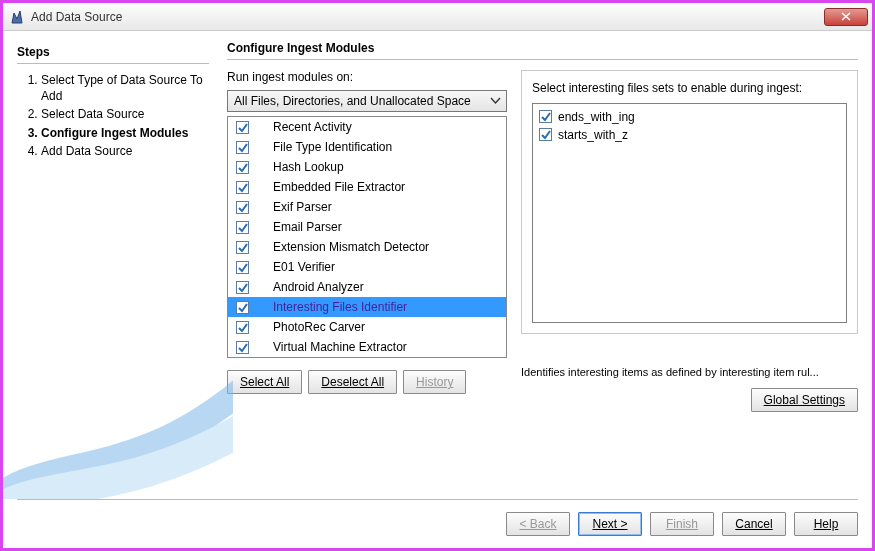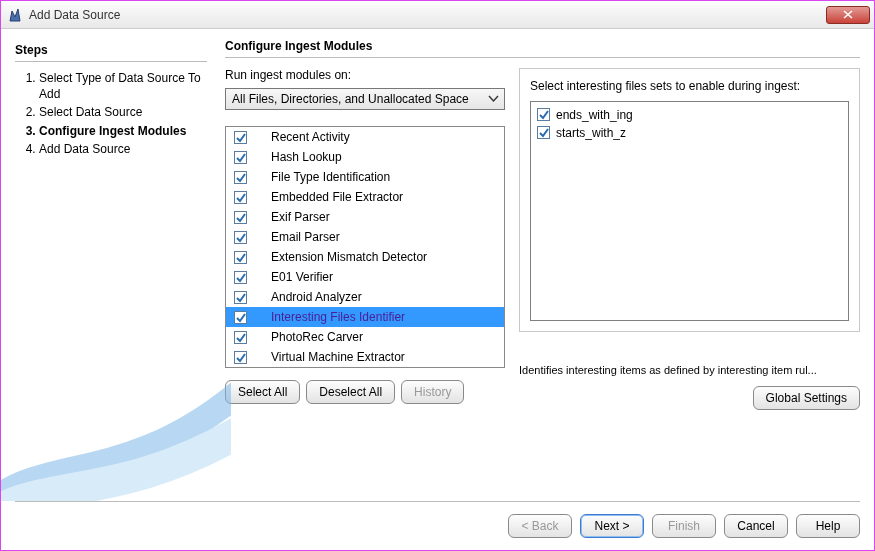--- a/index.html
+++ b/index.html
@@ -1,17 +1,17 @@
 <!DOCTYPE html>
 <html><head>
 <meta charset="utf-8">
 <style>
 * { box-sizing: border-box; margin: 0; padding: 0; }
 body { font-family: "Segoe UI", Tahoma, sans-serif; font-size: 12px; background: #fff; color: #000; }
-.window { width: 875px; height: 551px; border: 1px solid #d946ef; display: flex; flex-direction: column; background: #fff; position: relative; }
+.window { width: 875px; height: 551px; border: 3px solid #d946ef; display: flex; flex-direction: column; background: #fff; position: relative; }
 .titlebar { height: 28px; background: linear-gradient(#fdfdfd, #e8e8e8); border-bottom: 1px solid #ccc; display: flex; align-items: center; padding: 0 4px; }
 .titlebar .app-icon { width: 16px; height: 16px; margin: 0 6px 0 2px; }
 .titlebar .title { flex: 1; font-size: 12px; color: #333; }
 .close-btn { width: 44px; height: 18px; background: linear-gradient(#e49a96, #c8433a); border: 1px solid #8b2c24; border-radius: 3px; display: flex; align-items: center; justify-content: center; color: #fff; font-size: 10px; cursor: pointer; }
 .body { flex: 1; display: flex; position: relative; padding: 10px 14px 0 14px; overflow: hidden; }
 .steps-pane { width: 192px; padding: 4px 0 0 0; position: relative; }
 .steps-title { font-weight: bold; font-size: 12px; margin-bottom: 4px; }
 .steps-hr { border: none; border-top: 1px solid #bbb; margin-bottom: 8px; }
 .steps-list { list-style: decimal; padding-left: 24px; }
 .steps-list li { margin-bottom: 2px; line-height: 1.35; }
@@ -19,27 +19,27 @@
 .steps-bg { position: absolute; left: -14px; bottom: -10px; width: 230px; height: 180px; pointer-events: none; opacity: 0.55; }
 .main-pane { flex: 1; padding-left: 18px; display: flex; flex-direction: column; }
 .main-title { font-weight: bold; font-size: 12px; margin-bottom: 4px; }
 .main-hr { border: none; border-top: 1px solid #bbb; margin-bottom: 10px; }
 .main-content { flex: 1; display: flex; gap: 14px; }
 .left-col { width: 280px; display: flex; flex-direction: column; }
 .right-col { flex: 1; display: flex; flex-direction: column; }
 .run-label { margin-bottom: 6px; }
 .combo { width: 100%; height: 22px; border: 1px solid #777; background: linear-gradient(#f7f7f7,#e5e5e5); display: flex; align-items: center; padding: 0 6px; font-size: 12px; position: relative; cursor: pointer; }
 .combo .chev { position: absolute; right: 5px; top: 4px; }
-.module-list { border: 1px solid #888; margin-top: 16px; background: #fff; }
+.module-list { border: 1px solid #888; margin-top: 4px; background: #fff; }
 .module-item { display: flex; align-items: center; height: 20px; padding: 0 8px; cursor: pointer; }
 .module-item.selected { background: #3399ff; color: #4c1d95; }
 .module-item .cb { width: 13px; height: 13px; border: 1px solid #5a7ca0; background: #fff; margin-right: 24px; display: flex; align-items: center; justify-content: center; }
 .module-item.selected .cb { background: #fff; }
 .left-btns { display: flex; gap: 6px; margin-top: 12px; }
-.btn { height: 24px; border: 1px solid #8a8a8a; background: linear-gradient(#fdfdfd,#e3e3e3); border-radius: 6px; padding: 0 12px; font-size: 12px; cursor: pointer; display: inline-flex; align-items: center; justify-content: center; }
+.btn { height: 24px; border: 1px solid #8a8a8a; background: linear-gradient(#fdfdfd,#e3e3e3); border-radius: 1px; padding: 0 12px; font-size: 12px; cursor: pointer; display: inline-flex; align-items: center; justify-content: center; text-decoration: underline; }
 .btn.primary { border: 1px solid #3b7cd1; box-shadow: 0 0 0 1px #8fbef2 inset; }
 .btn.disabled { color: #999; cursor: default; }
 .right-group { border: 1px solid #c8c8c8; padding: 10px; flex: 0 0 auto; }
 .group-label { margin-bottom: 8px; }
 .filesets { border: 1px solid #7f7f7f; padding: 6px; height: 220px; }
 .fs-item { display: flex; align-items: flex-start; height: 18px; }
 .fs-item .cb2 { width: 13px; height: 13px; border: 1px solid #5a7ca0; background: #fff; margin-right: 6px; display: flex; align-items: center; justify-content: center; }
 .desc-row { margin-top: 32px; font-size: 11px; color: #000; white-space: nowrap; overflow: hidden; text-overflow: ellipsis; }
 .global-row { margin-top: 10px; display: flex; justify-content: flex-end; }
 .footer { border-top: 1px solid #bbb; margin: 0 14px; padding: 12px 0; display: flex; justify-content: flex-end; gap: 8px; }
@@ -100,29 +100,29 @@
                   </svg>
                 </span>
                 <span>Recent Activity</span>
               </div>
               <div class="module-item">
                 <span class="cb">
                   <svg class="check" width="11" height="11">
                     <path d="M2 6 L5 9 L10 2"></path>
                   </svg>
                 </span>
+                <span>File Type Identification</span>
+              </div>
+              <div class="module-item">
+                <span class="cb">
+                  <svg class="check" width="11" height="11">
+                    <path d="M2 6 L5 9 L10 2"></path>
+                  </svg>
+                </span>
                 <span>Hash Lookup</span>
-              </div>
-              <div class="module-item">
-                <span class="cb">
-                  <svg class="check" width="11" height="11">
-                    <path d="M2 6 L5 9 L10 2"></path>
-                  </svg>
-                </span>
-                <span>File Type Identification</span>
               </div>
               <div class="module-item">
                 <span class="cb">
                   <svg class="check" width="11" height="11">
                     <path d="M2 6 L5 9 L10 2"></path>
                   </svg>
                 </span>
                 <span>Embedded File Extractor</span>
               </div>
               <div class="module-item">

